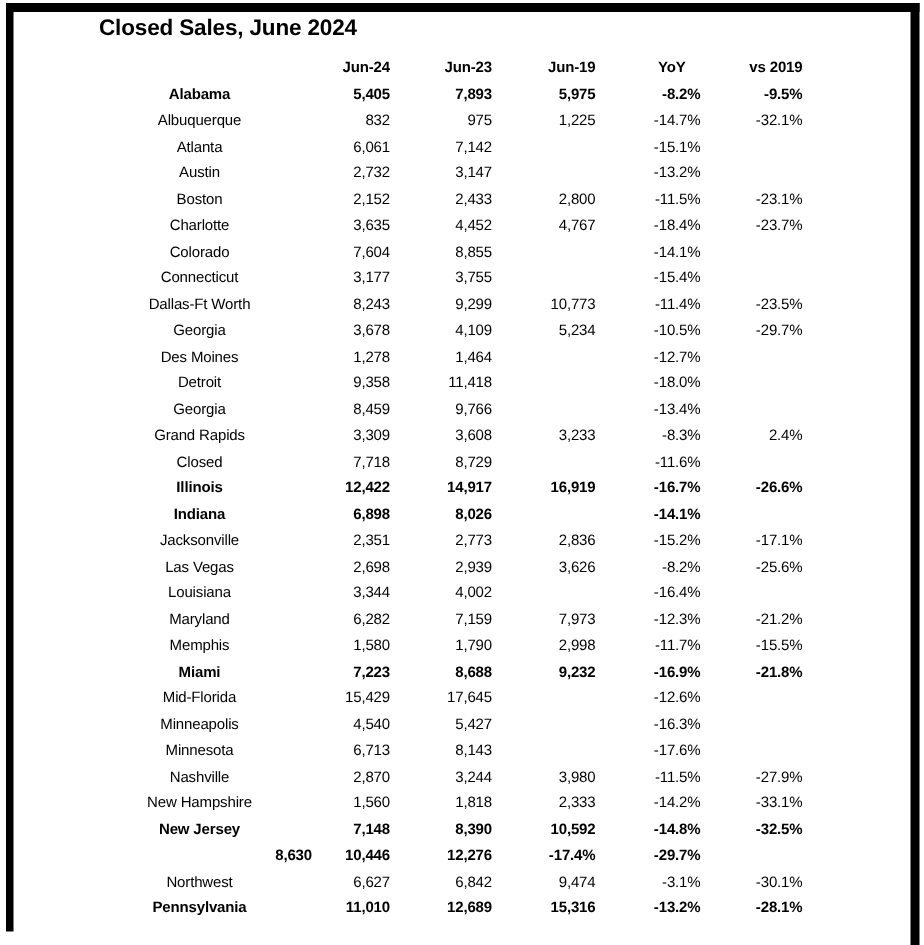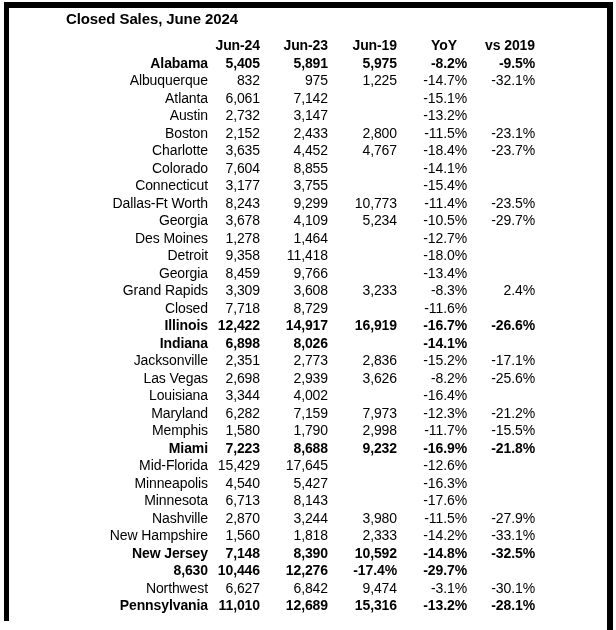--- a/index.html
+++ b/index.html
@@ -27,26 +27,26 @@
   .grid {
     position: absolute;
     left: 58px;
     top: 37px;
   }
   .row {
     display: grid;
     grid-template-columns: 150px 52px 68px 69px 70px 68px;
     height: 17.5px;
     line-height: 17.5px;
-    font-size: 14px;
+    font-size: 10px;
     letter-spacing: -0.1px;
     white-space: nowrap;
   }
   .row .c     { text-align: right; }
-  .row .label { text-align: right; }
+  .row .label { text-align: center; }
   .header-row { font-weight: bold; }
   .header-row .yoy-pad { padding-right: 10px; }
   .bold { font-weight: bold; }
 </style>
 </head>
 <body>
 
 <div class="sheet">
   <div class="border-top"></div>
   <div class="border-left"></div>
@@ -60,21 +60,21 @@
     <span class="c">Jun-24</span>
         <span class="c">Jun-23</span>
         <span class="c">Jun-19</span>
         <span class="c yoy-pad">YoY</span>
         <span class="c">vs 2019</span>
       </div>
     <div id="rows-container">
         <div class="row bold">
           <span class="label">Alabama</span>
           <span class="c">5,405</span>
-          <span class="c">5,891</span>
+          <span class="c">7,893</span>
           <span class="c">5,975</span>
           <span class="c">-8.2%</span>
           <span class="c">-9.5%</span>
         </div>
         <div class="row">
           <span class="label">Albuquerque</span>
           <span class="c">832</span>
           <span class="c">975</span>
           <span class="c">1,225</span>
           <span class="c">-14.7%</span>

